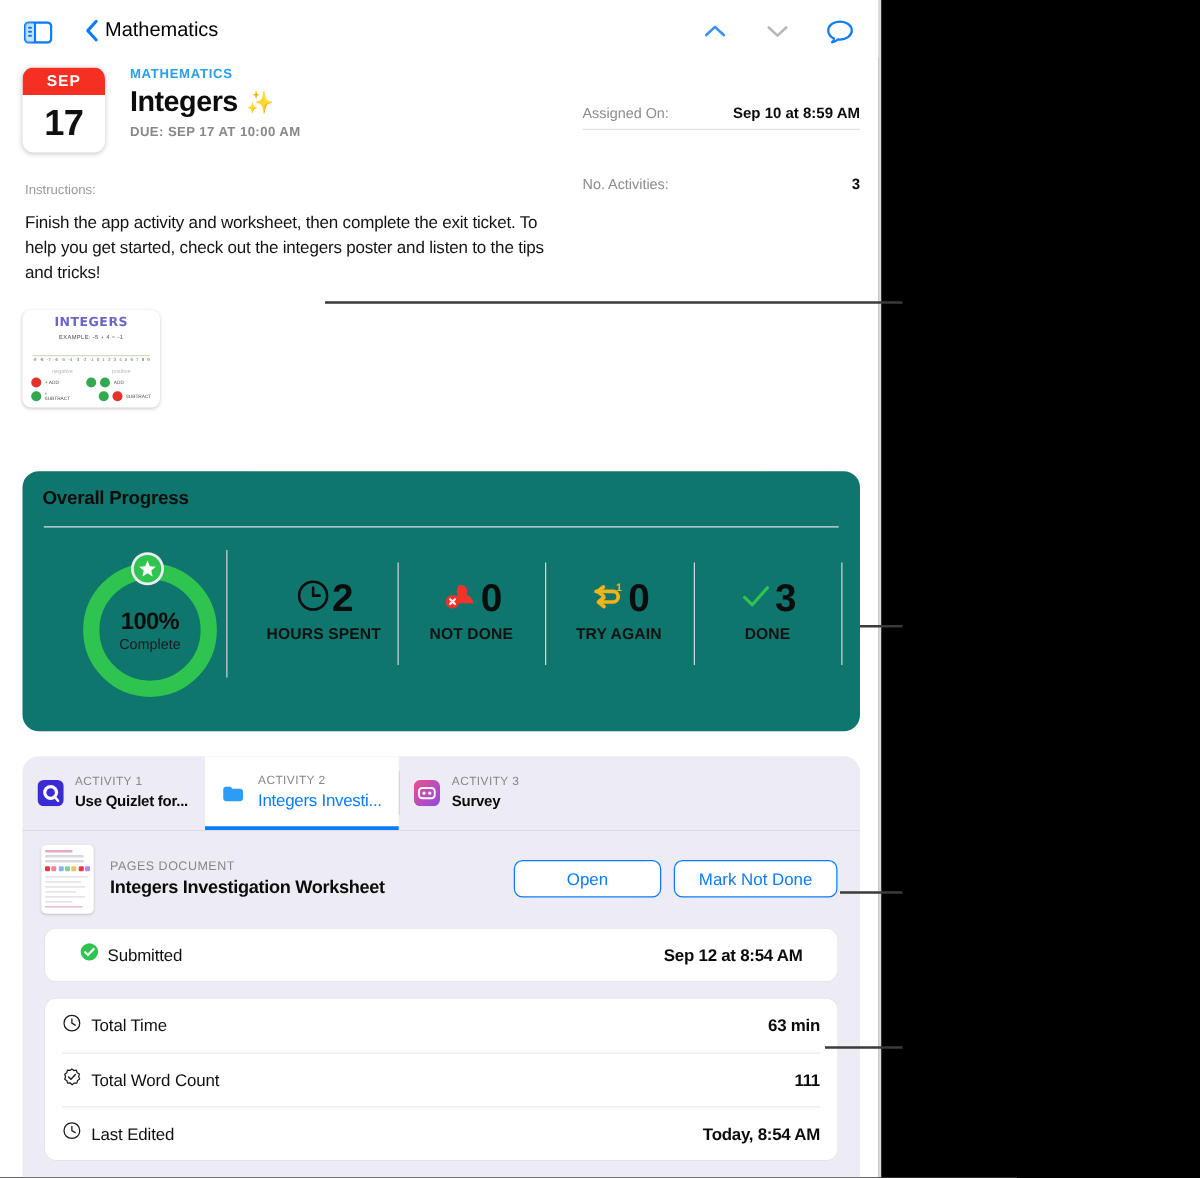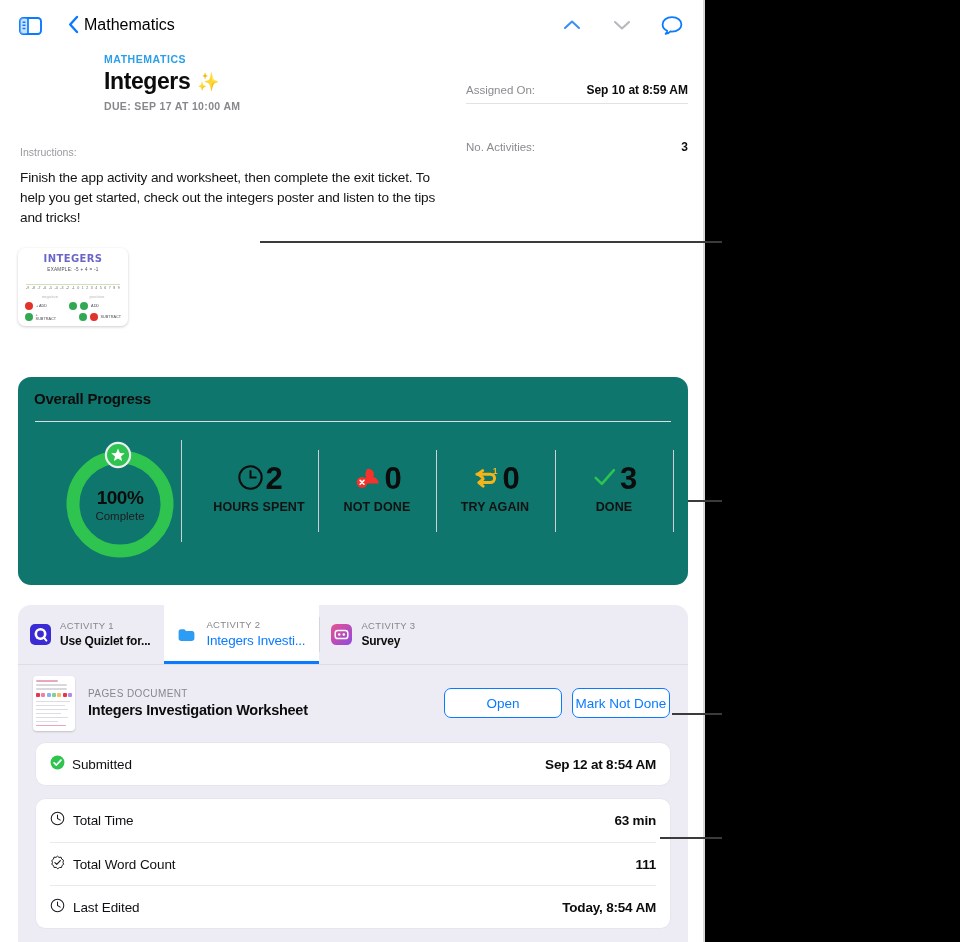--- a/index.html
+++ b/index.html
@@ -236,26 +236,26 @@
   .doc-meta { margin-left: 13px; flex: 1; }
   .doc-eyebrow { font-size: 10px; color:#86868c; letter-spacing:.4px; }
   .doc-name { font-size: 14.5px; font-weight:bold; color:#0c0c0c; margin-top:3px; letter-spacing:-.25px; }
   .btn {
     height: 30px; border: 1.6px solid #0a7bff; border-radius: 7px;
     background:#ffffff; color:#0a7bff; font-size: 13.5px;
     display:flex; align-items:center; justify-content:center;
     font-family:"Liberation Sans", sans-serif; cursor:pointer;
   }
   .btn-open { width: 118px; margin-right: 10px; }
-  .btn-mark { width: 98px; }
+  .btn-mark { width: 131px; }
 
   
   .sub-card {
     margin: 2px 18px 0 18px; background:#fff; border-radius: 9px;
-    height: 42px; display:flex; align-items:center; padding: 0 14px;
+    height: 42px; display:flex; align-items:center; padding: 0 28px;
     box-shadow: 0 0 0 0.5px rgba(0,0,0,.05);
   }
   .sub-left { display:flex; align-items:center; gap: 7px; flex:1; }
   .sub-txt { font-size: 13.5px; color:#101014; letter-spacing:-.1px; }
   .sub-val { font-size: 13.5px; font-weight:bold; color:#0c0c0c; letter-spacing:-.2px; }
 
   
   .list-card {
     margin: 14px 18px 0 18px; background:#fff; border-radius: 9px;
     padding: 0 14px; box-shadow: 0 0 0 0.5px rgba(0,0,0,.05);
@@ -313,20 +313,24 @@
           <svg viewBox="0 0 24 22" width="24" height="22">
             <path d="M12 3.2 C6.6 3.2 2.6 6.4 2.6 10.4 C2.6 13.1 4.4 15.5 7.2 16.8
                      C7.1 18.0 6.5 19.1 5.6 19.9 C7.6 19.7 9.2 18.8 10.2 17.5
                      C10.8 17.6 11.4 17.6 12 17.6 C17.4 17.6 21.4 14.4 21.4 10.4
                      C21.4 6.4 17.4 3.2 12 3.2 Z" fill="none" stroke="#0a7bff" stroke-width="1.8" stroke-linejoin="round"></path>
           </svg>
         </span>
       </div>
     </div>
 
+    <div class="cal-badge">
+      <div class="cal-month">SEP</div>
+      <div class="cal-day">17</div>
+    </div>
 
     <div class="title-block">
       <div class="eyebrow">MATHEMATICS</div>
       <div class="title-row">
         <span class="title-main">Integers</span>
         <span class="sparkle">✨</span>
       </div>
       <div class="due-line">DUE: SEP 17 AT 10:00 AM</div>
     </div>
 

